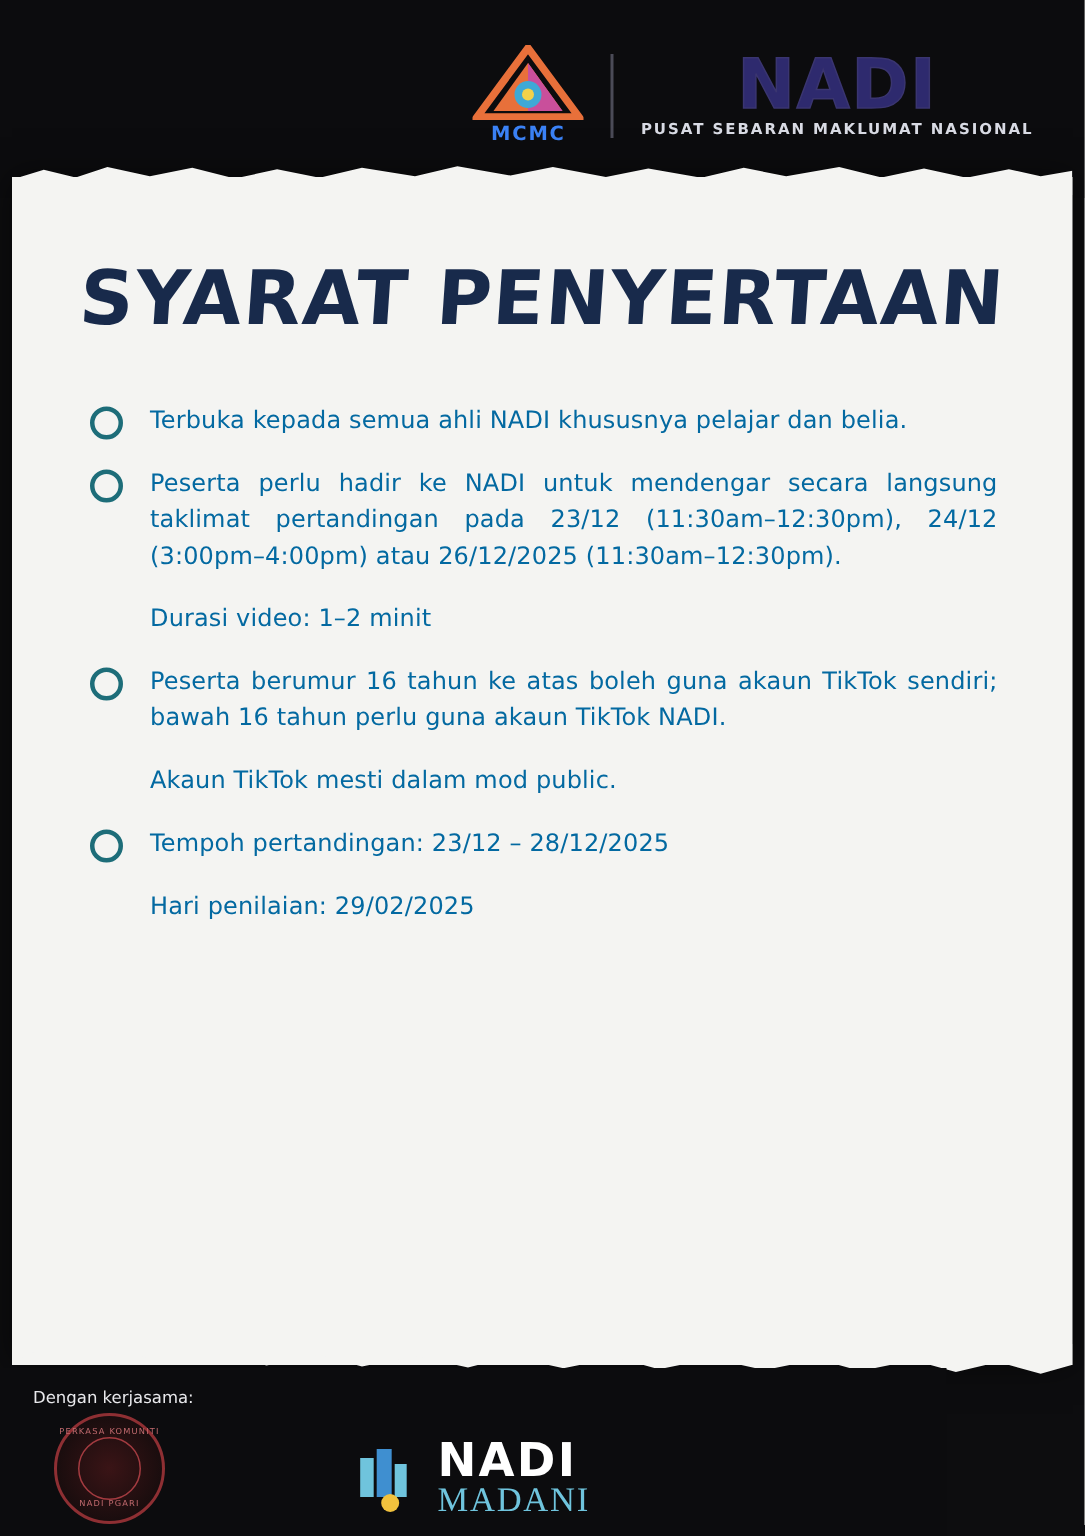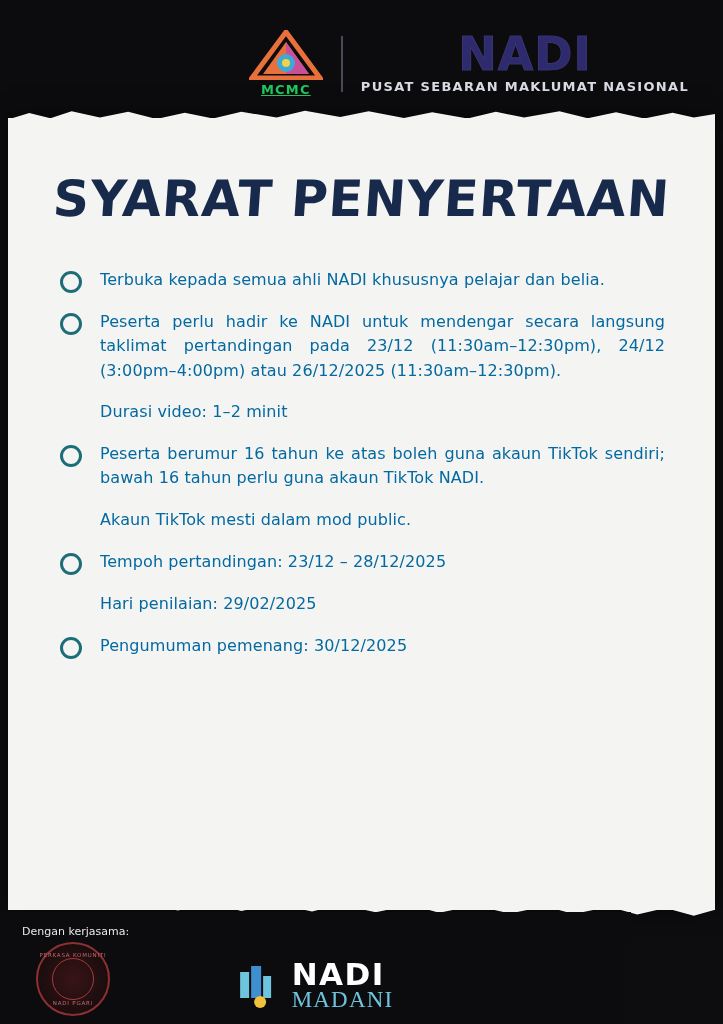--- a/index.html
+++ b/index.html
@@ -36,26 +36,25 @@
     flex-direction: column;
     align-items: center;
     gap: 2px;
   }
   .mcmc-mark {
     position: relative;
     width: 74px;
     height: 50px;
   }
   .mcmc-label {
-    color: #22c55e;
+    color: #3b82f6;
     font-size: 13px;
     font-weight: bold;
     letter-spacing: 1.2px;
     font-family: "DejaVu Sans", sans-serif;
-    text-decoration: underline;
   }
   .logo-divider {
     width: 2px;
     height: 56px;
     background: #4b4b57;
   }
   .nadi-logo {
     display: flex;
     flex-direction: column;
     align-items: center;
@@ -64,21 +63,21 @@
     color: #2e2a6e;
     font-size: 46px;
     font-weight: 900;
     letter-spacing: 1px;
     line-height: 0.95;
     font-family: "DejaVu Sans", sans-serif;
     -webkit-text-stroke: 1px #3a3570;
   }
   .nadi-sub {
     color: #d9dbe4;
-    font-size: 13px;
+    font-size: 10px;
     letter-spacing: 1.3px;
     font-weight: bold;
     margin-top: 3px;
     font-family: "DejaVu Sans", sans-serif;
   }
 
   
   .paper {
     position: absolute;
     left: 8px;
@@ -311,24 +310,20 @@
       <div class="item">
         <div class="bullet"></div>
         <div class="item-text">Tempoh pertandingan: 23/12 – 28/12/2025</div>
       </div>
 
       <div class="item nobullet">
         <div class="bullet hidden"></div>
         <div class="item-text">Hari penilaian: 29/02/2025</div>
       </div>
 
-      <div class="item">
-        <div class="bullet"></div>
-        <div class="item-text">Pengumuman pemenang: 30/12/2025</div>
-      </div>
 
     </div>
   </div>
 </div>
 
 <div class="footer">
 
   <div class="coop">
     <span class="coop-label">Dengan kerjasama:</span>
     <div class="coop-seal">

